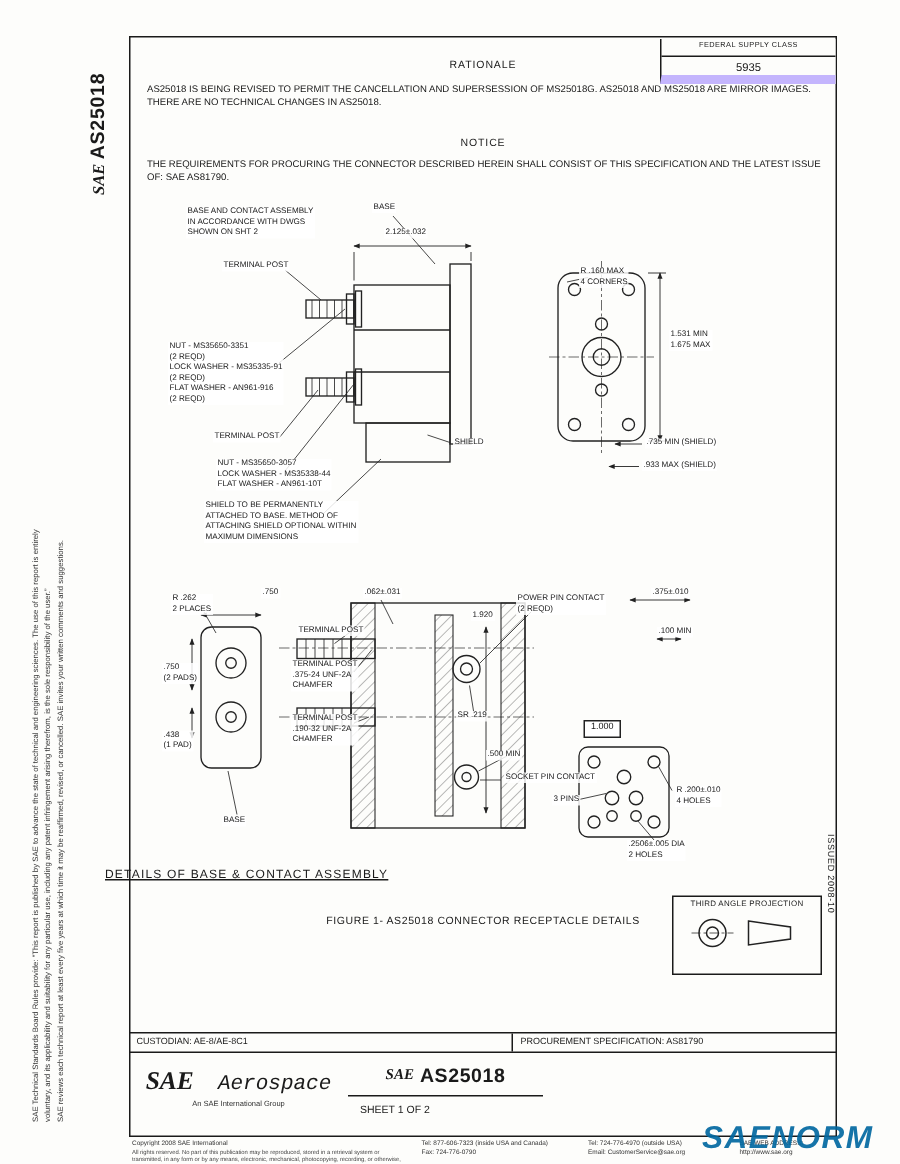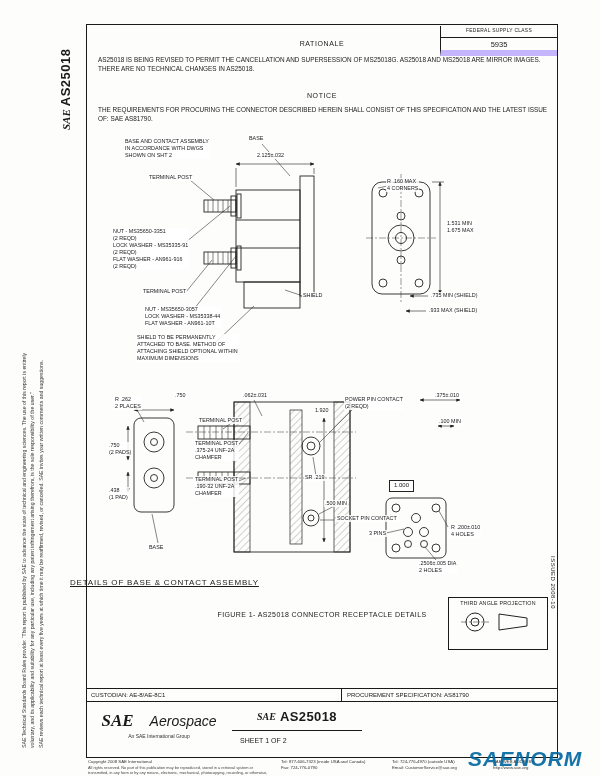--- a/index.html
+++ b/index.html
@@ -33,21 +33,21 @@
 
   
   .custodian-row { position:absolute; left:86px; top:688px; width:472px; height:14px; display:flex; border-top:1px solid #1a1a1a; border-bottom:1px solid #1a1a1a; }
   .cust-cell { width:256px; border-right:1px solid #1a1a1a; font-size:6px; line-height:12px; padding-left:5px; }
   .proc-cell { flex:1; font-size:6px; line-height:12px; padding-left:5px; }
 
   
   .title-block { position:absolute; left:86px; top:702px; width:472px; height:56px; display:flex; }
   .tb-logo { width:146px; text-align:center; padding-top:9px; }
   .sae-logo { font-family:"Liberation Serif", serif; font-style:italic; font-weight:bold; font-size:17px; }
-  .aero { font-family:Liberation Sans, sans-serif; font-style:italic; font-size:14px; margin-left:16px; }
+  .aero { font-family:Liberation Mono, monospace; font-style:italic; font-size:14px; margin-left:16px; }
   .tb-sub { font-size:5px; margin-top:2px; color:#333; }
   .tb-mid { width:196px; border-left:1px solid #1a1a1a; border-right:1px solid #1a1a1a; text-align:center; }
   .tb-std { font-size:10.5px; font-weight:bold; letter-spacing:.4px; margin-top:4px; }
   .tb-title { font-size:6.3px; line-height:1.3; }
   .tb-title:first-of-type { margin-top:3px; }
   .tb-right { width:130px; display:flex; flex-direction:column; }
   .tb-doc { height:29px; border-bottom:1px solid #1a1a1a; display:flex; align-items:center; justify-content:center; gap:4px; }
   .sae-logo-sm { font-family:"Liberation Serif", serif; font-style:italic; font-weight:bold; font-size:10px; }
   .tb-docnum { font-size:13px; font-weight:bold; letter-spacing:.4px; }
   .tb-sheet { flex:1; font-size:7px; padding:6px 0 0 8px; }

